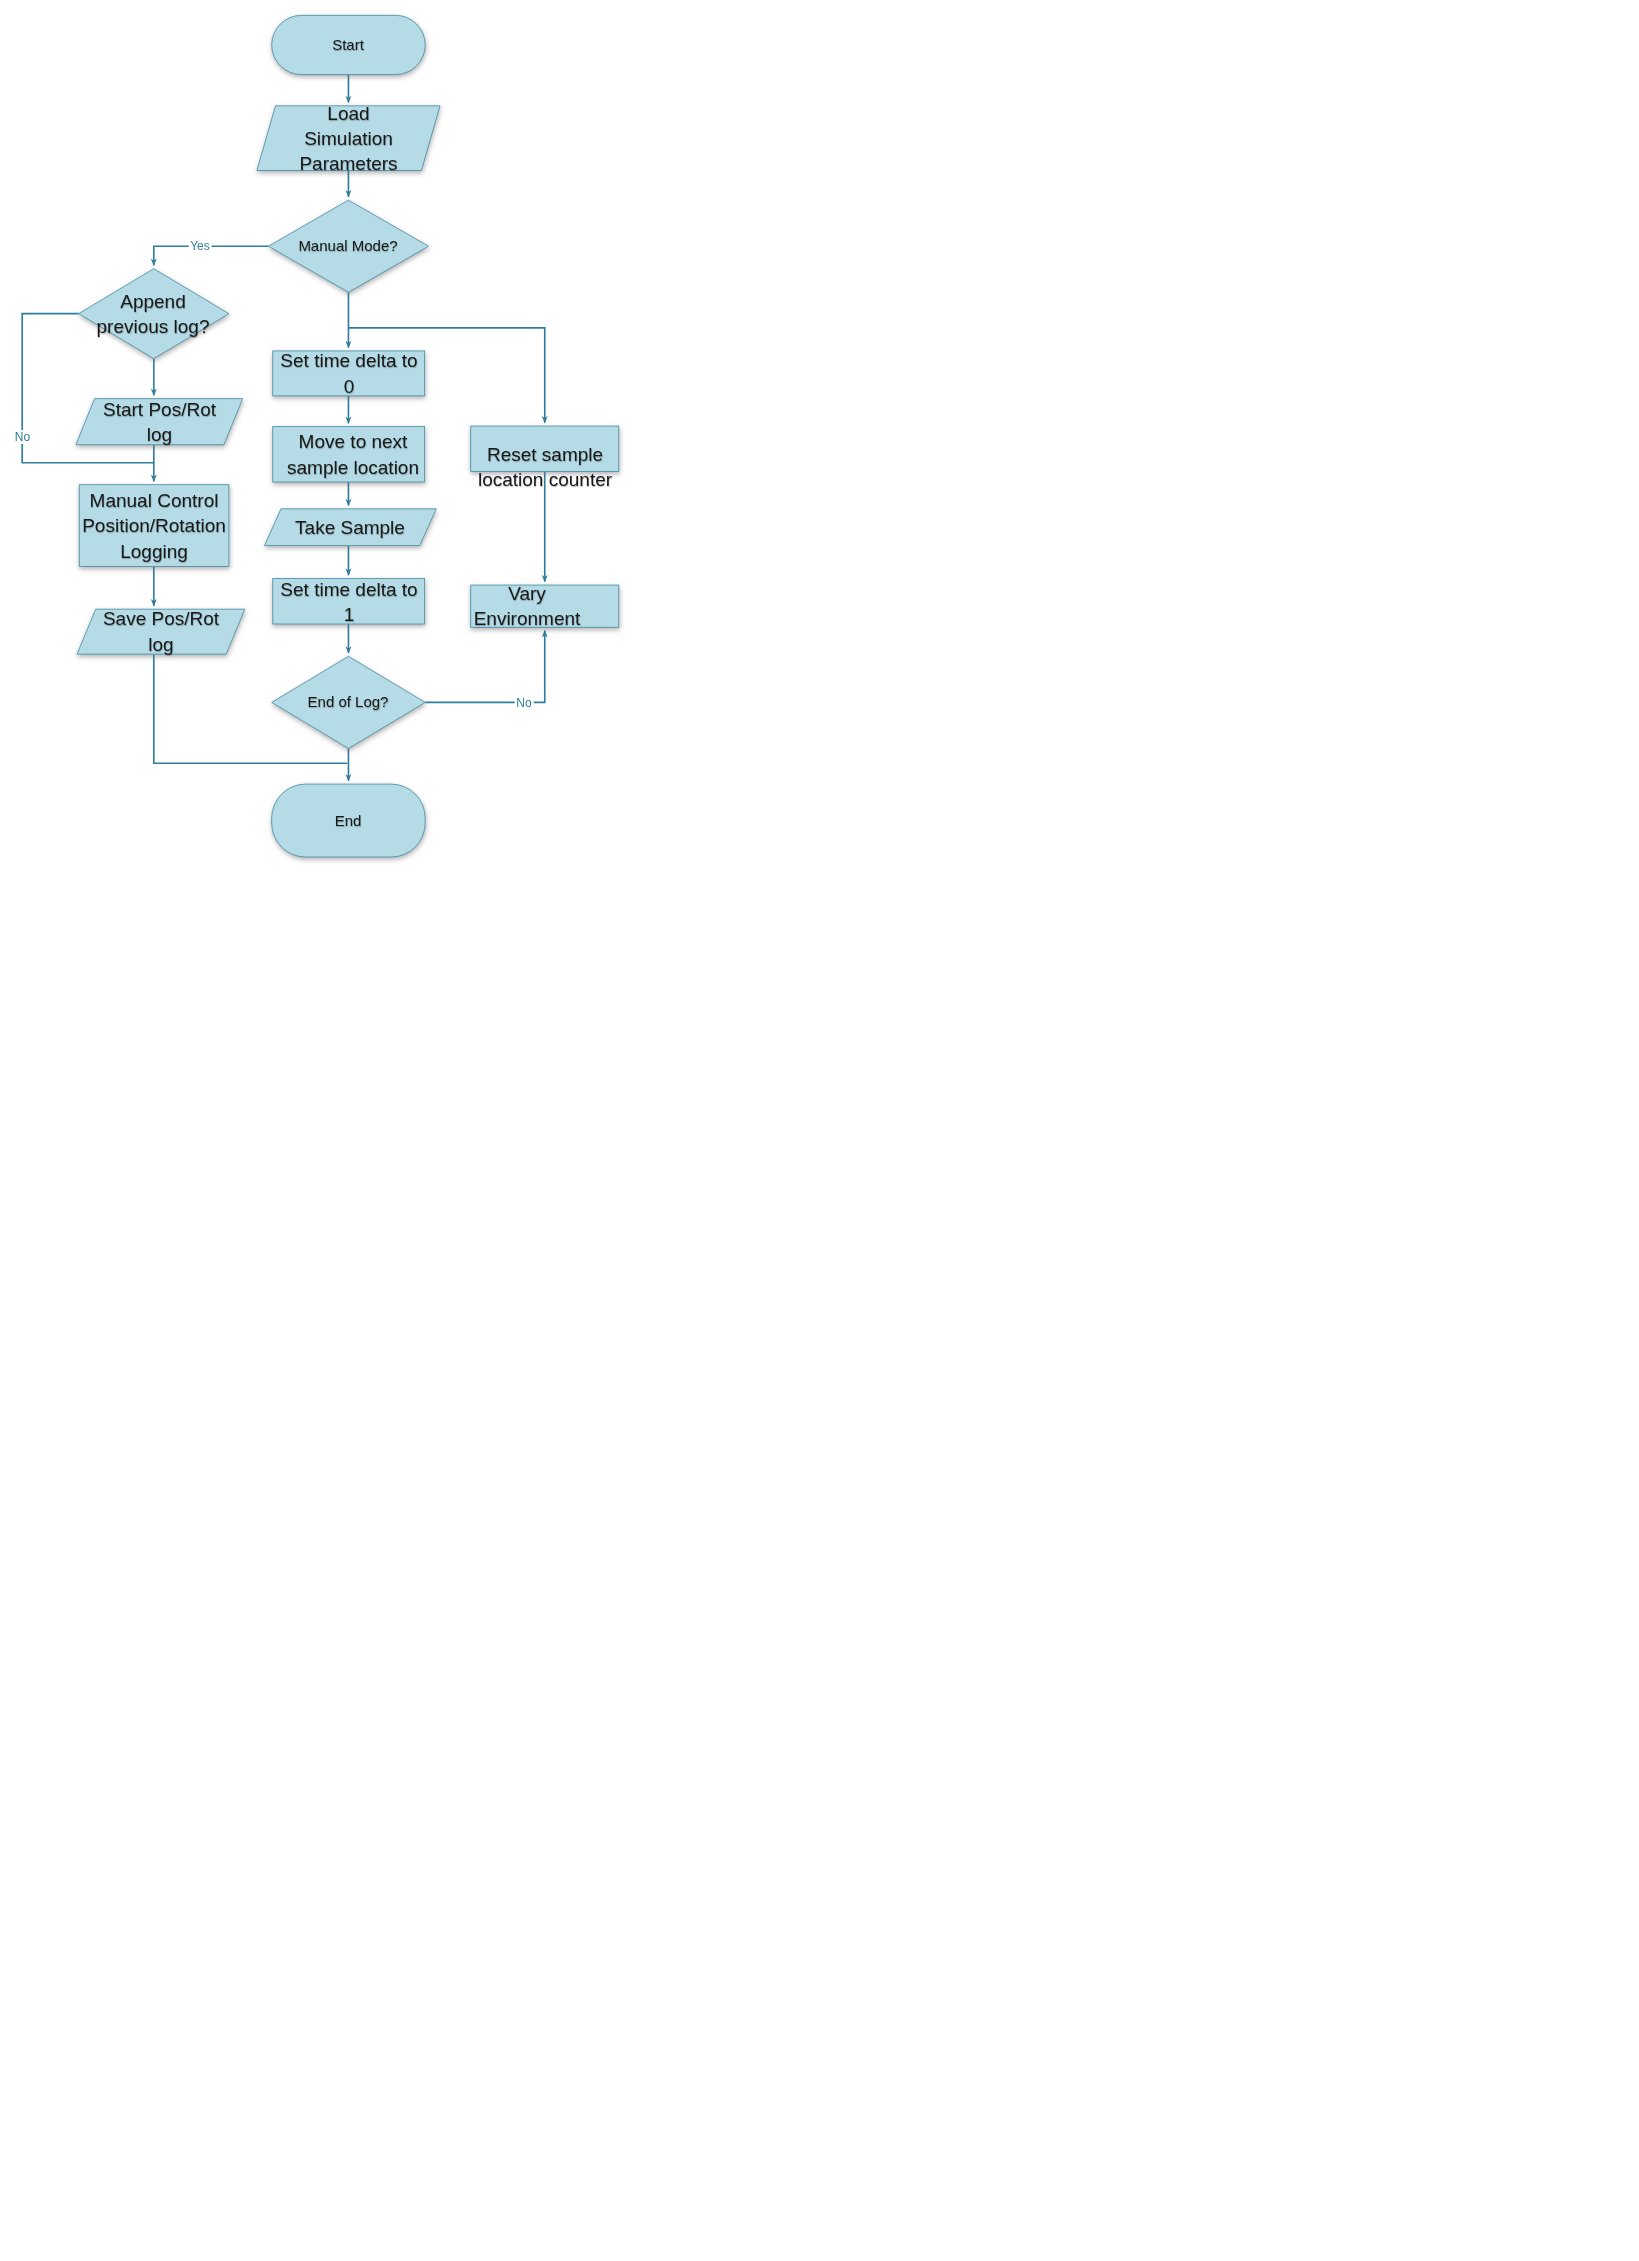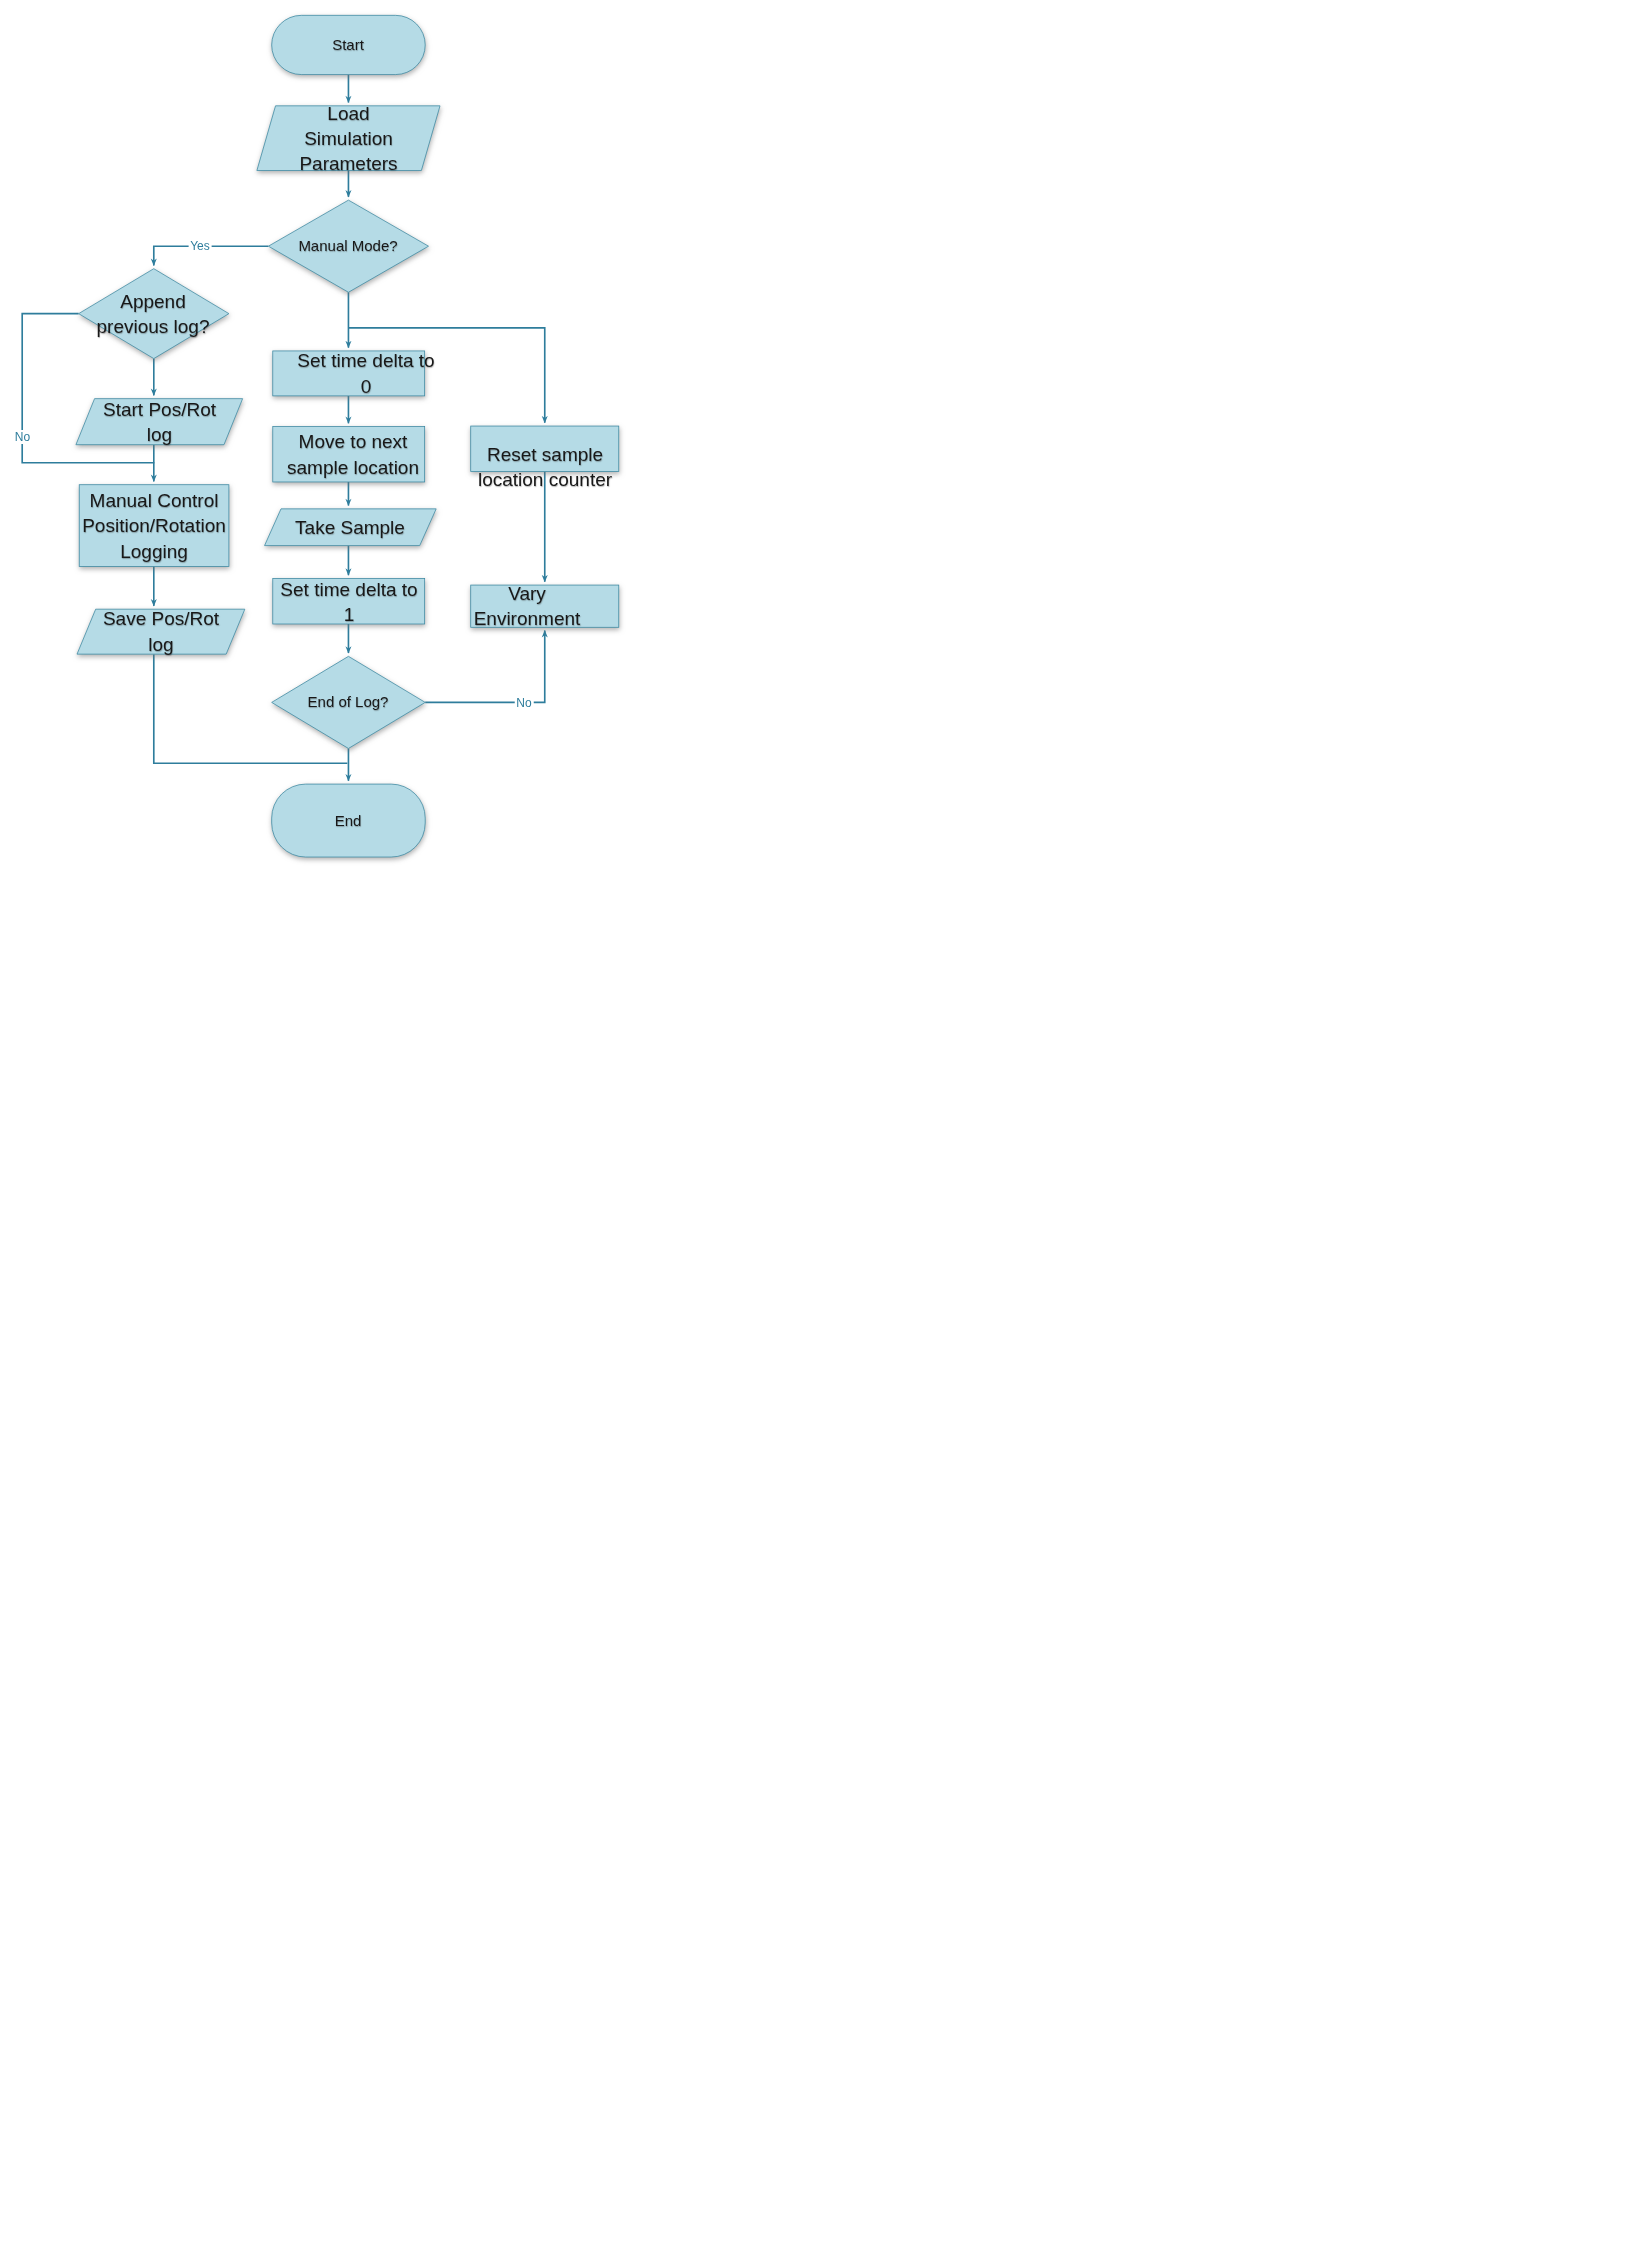--- a/index.html
+++ b/index.html
@@ -106,21 +106,21 @@
   <div class="lbl big" style="left:268px;top:200px;width:160px;height:92px;">Manual Mode?</div>
   <div class="lbl" style="left:78px;top:269px;width:150px;height:90px;text-align:center;">Append
 previous log?</div>
   <div class="lbl" style="left:76px;top:399px;width:167px;height:46px;">Start Pos/Rot
 log</div>
   <div class="lbl" style="left:79px;top:485px;width:150px;height:82px;border-radius:19px;">Manual Control
 Position/Rotation
 Logging</div>
   <div class="lbl" style="left:77px;top:609px;width:168px;height:45px;">Save Pos/Rot
 log</div>
-  <div class="lbl" style="left:273px;top:351px;width:152px;height:45px;padding-left:17px;">Set time delta to 0</div>
+  <div class="lbl" style="left:273px;top:351px;width:152px;height:45px;">Set time delta to 0</div>
   <div class="lbl" style="left:273px;top:427px;width:160px;height:55px;border-radius:23px;">Move to next
 sample location</div>
   <div class="lbl" style="left:264px;top:509px;width:172px;height:37px;">Take Sample</div>
   <div class="lbl" style="left:273px;top:579px;width:152px;height:46px;">Set time delta to 1</div>
   <div class="lbl big" style="left:271px;top:656px;width:154px;height:92px;">End of Log?</div>
   <div class="lbl" style="left:471px;top:444px;width:148px;height:46px;">Reset sample
 location counter</div>
   <div class="lbl" style="left:453px;top:585px;width:148px;height:42px;">Vary Environment</div>
   <div class="lbl big" style="left:271px;top:784px;width:154px;height:73px;">End</div>
 

